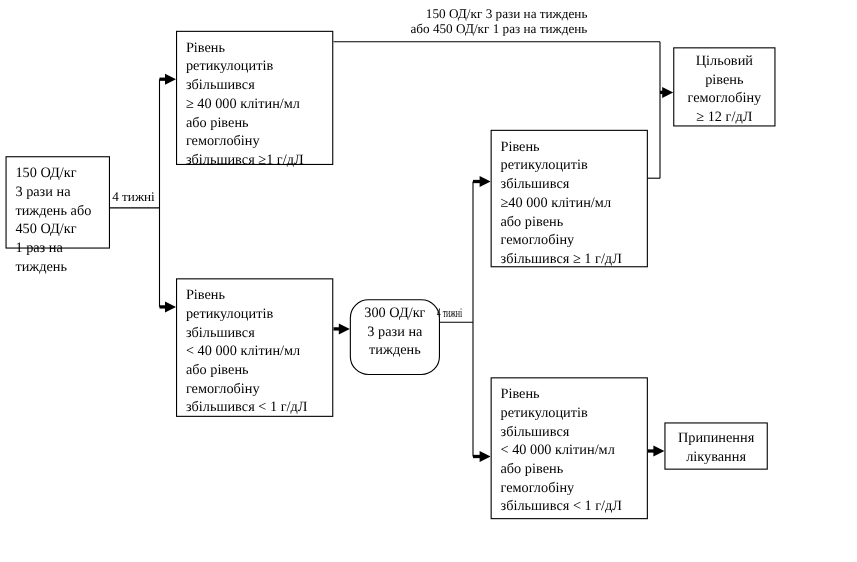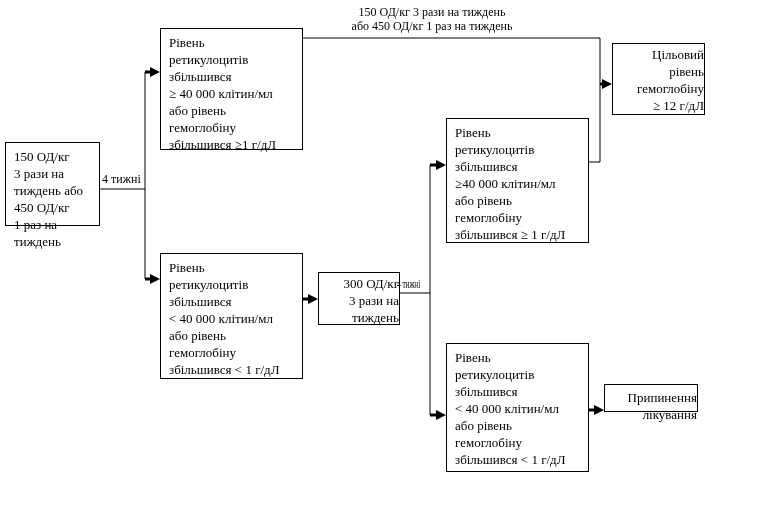--- a/index.html
+++ b/index.html
@@ -26,21 +26,21 @@
     position: absolute;
     box-sizing: border-box;
     border: 1px solid #000000;
     background: #ffffff;
     font-size: 13px;
     line-height: 17px;
     white-space: pre-line;
     z-index: 2;
   }
   .node.left-align { text-align: left; padding: 5px 4px 0 8px; }
-  .node.center-align { text-align: right; }
+  .node.center-align { text-align: center; }
 
   .edge-label {
     position: absolute;
     font-size: 12px;
     line-height: 14px;
     white-space: pre-line;
     z-index: 2;
     background: transparent;
   }
   .edge-label.center { text-align: center; }
@@ -48,28 +48,28 @@
     transform: scaleX(0.60);
     transform-origin: 0 50%;
     white-space: nowrap;
     font-size: 12px;
   }
 
   
   #box-initial-dose     { left: 5px;   top: 142px; width: 95px;  height: 84px; }
   #box-retic-increased-1{ left: 160px; top: 28px;  width: 143px; height: 122px; }
   #box-retic-low-1      { left: 160px; top: 253px; width: 143px; height: 126px; }
-  #box-dose-300         { left: 318px; top: 272px; width: 82px;  height: 53px; padding-top: 2px; }
+  #box-dose-300         { left: 318px; top: 272px; width: 82px;  height: 69px; padding-top: 2px; border-radius: 17px; }
   #box-retic-increased-2{ left: 446px; top: 118px; width: 143px; height: 125px; }
   #box-retic-low-2      { left: 446px; top: 343px; width: 143px; height: 129px; }
   #box-target-hemoglobin{ left: 612px; top: 43px;  width: 93px;  height: 72px; padding-top: 2px; }
-  #box-stop-treatment   { left: 604px; top: 384px; width: 94px;  height: 28px; padding-top: 4px; }
+  #box-stop-treatment   { left: 604px; top: 384px; width: 94px;  height: 43px; padding-top: 4px; }
 
   #label-four-weeks-left { left: 102px; top: 172px; }
-  #label-top-dose        { left: 330px; top: 5px; width: 204px; }
+  #label-top-dose        { left: 330px; top: 5px; width: 204px; text-align: right; }
   #label-four-weeks-right{ left: 397px; top: 277px; }
 </style>
 </head>
 <body>
 
 <div class="canvas">
 
   <svg class="connectors" viewBox="0 0 779 511">
     <g stroke="#000000" stroke-width="1" fill="none">
 

